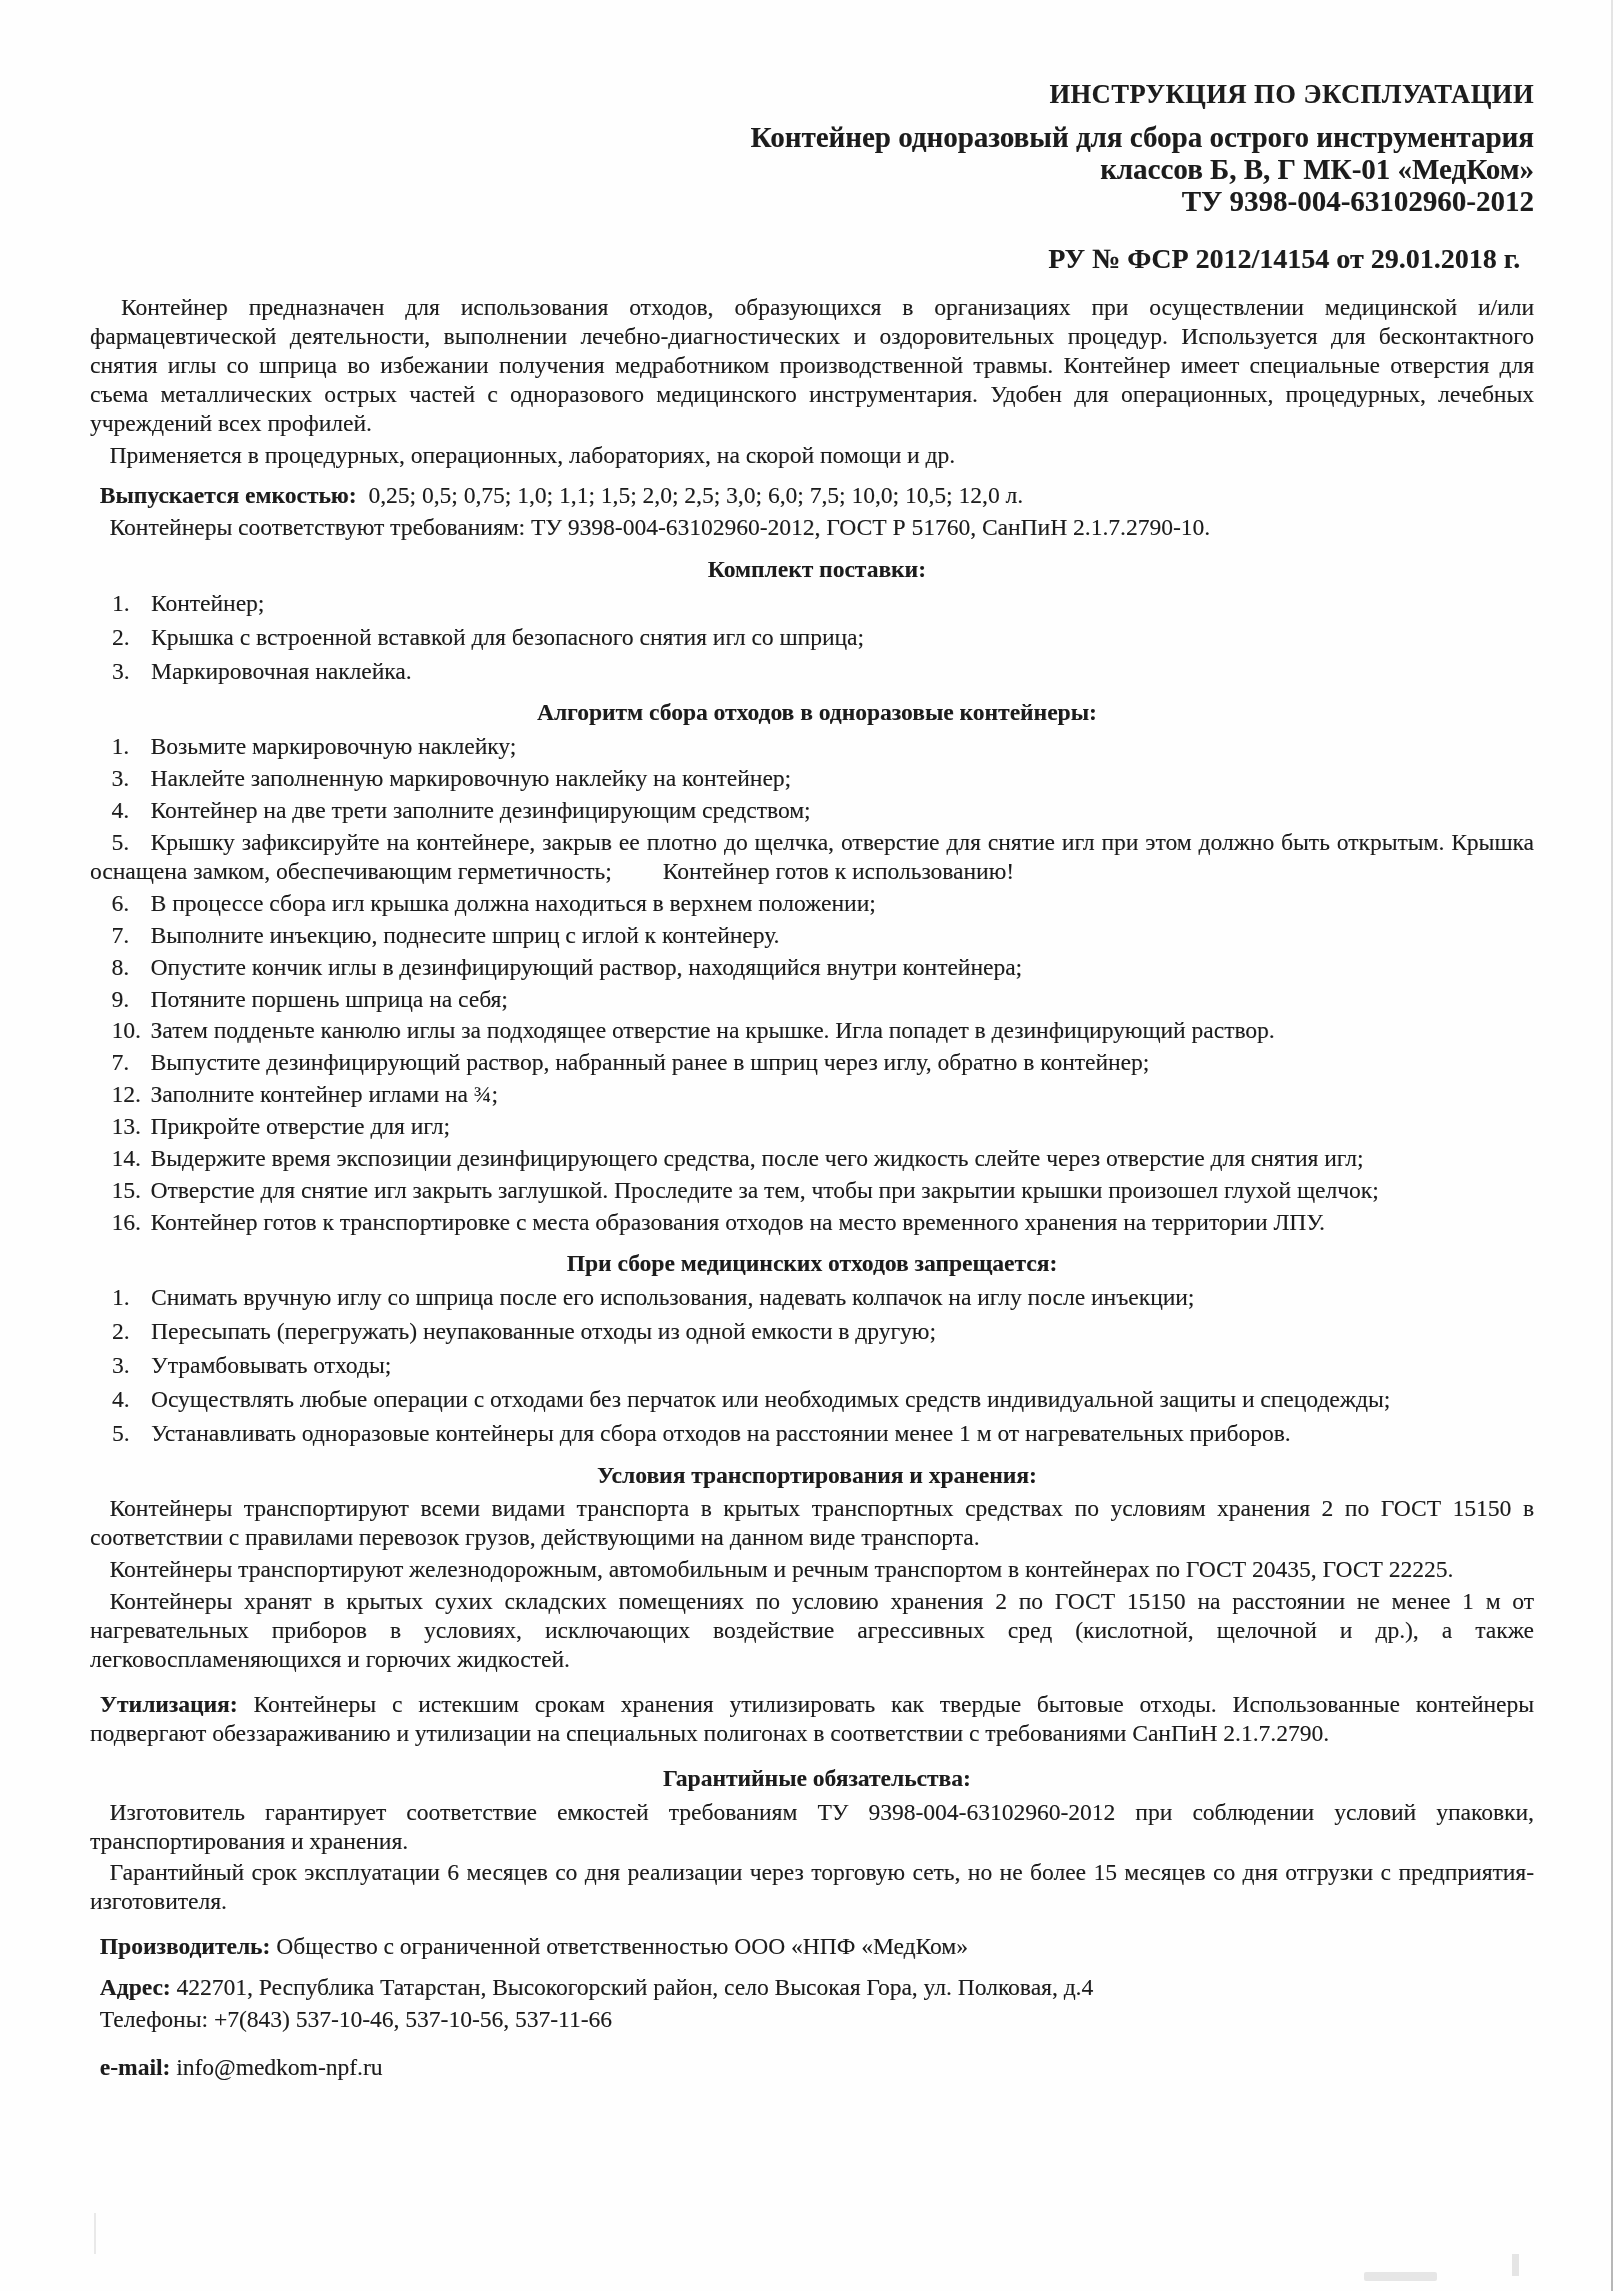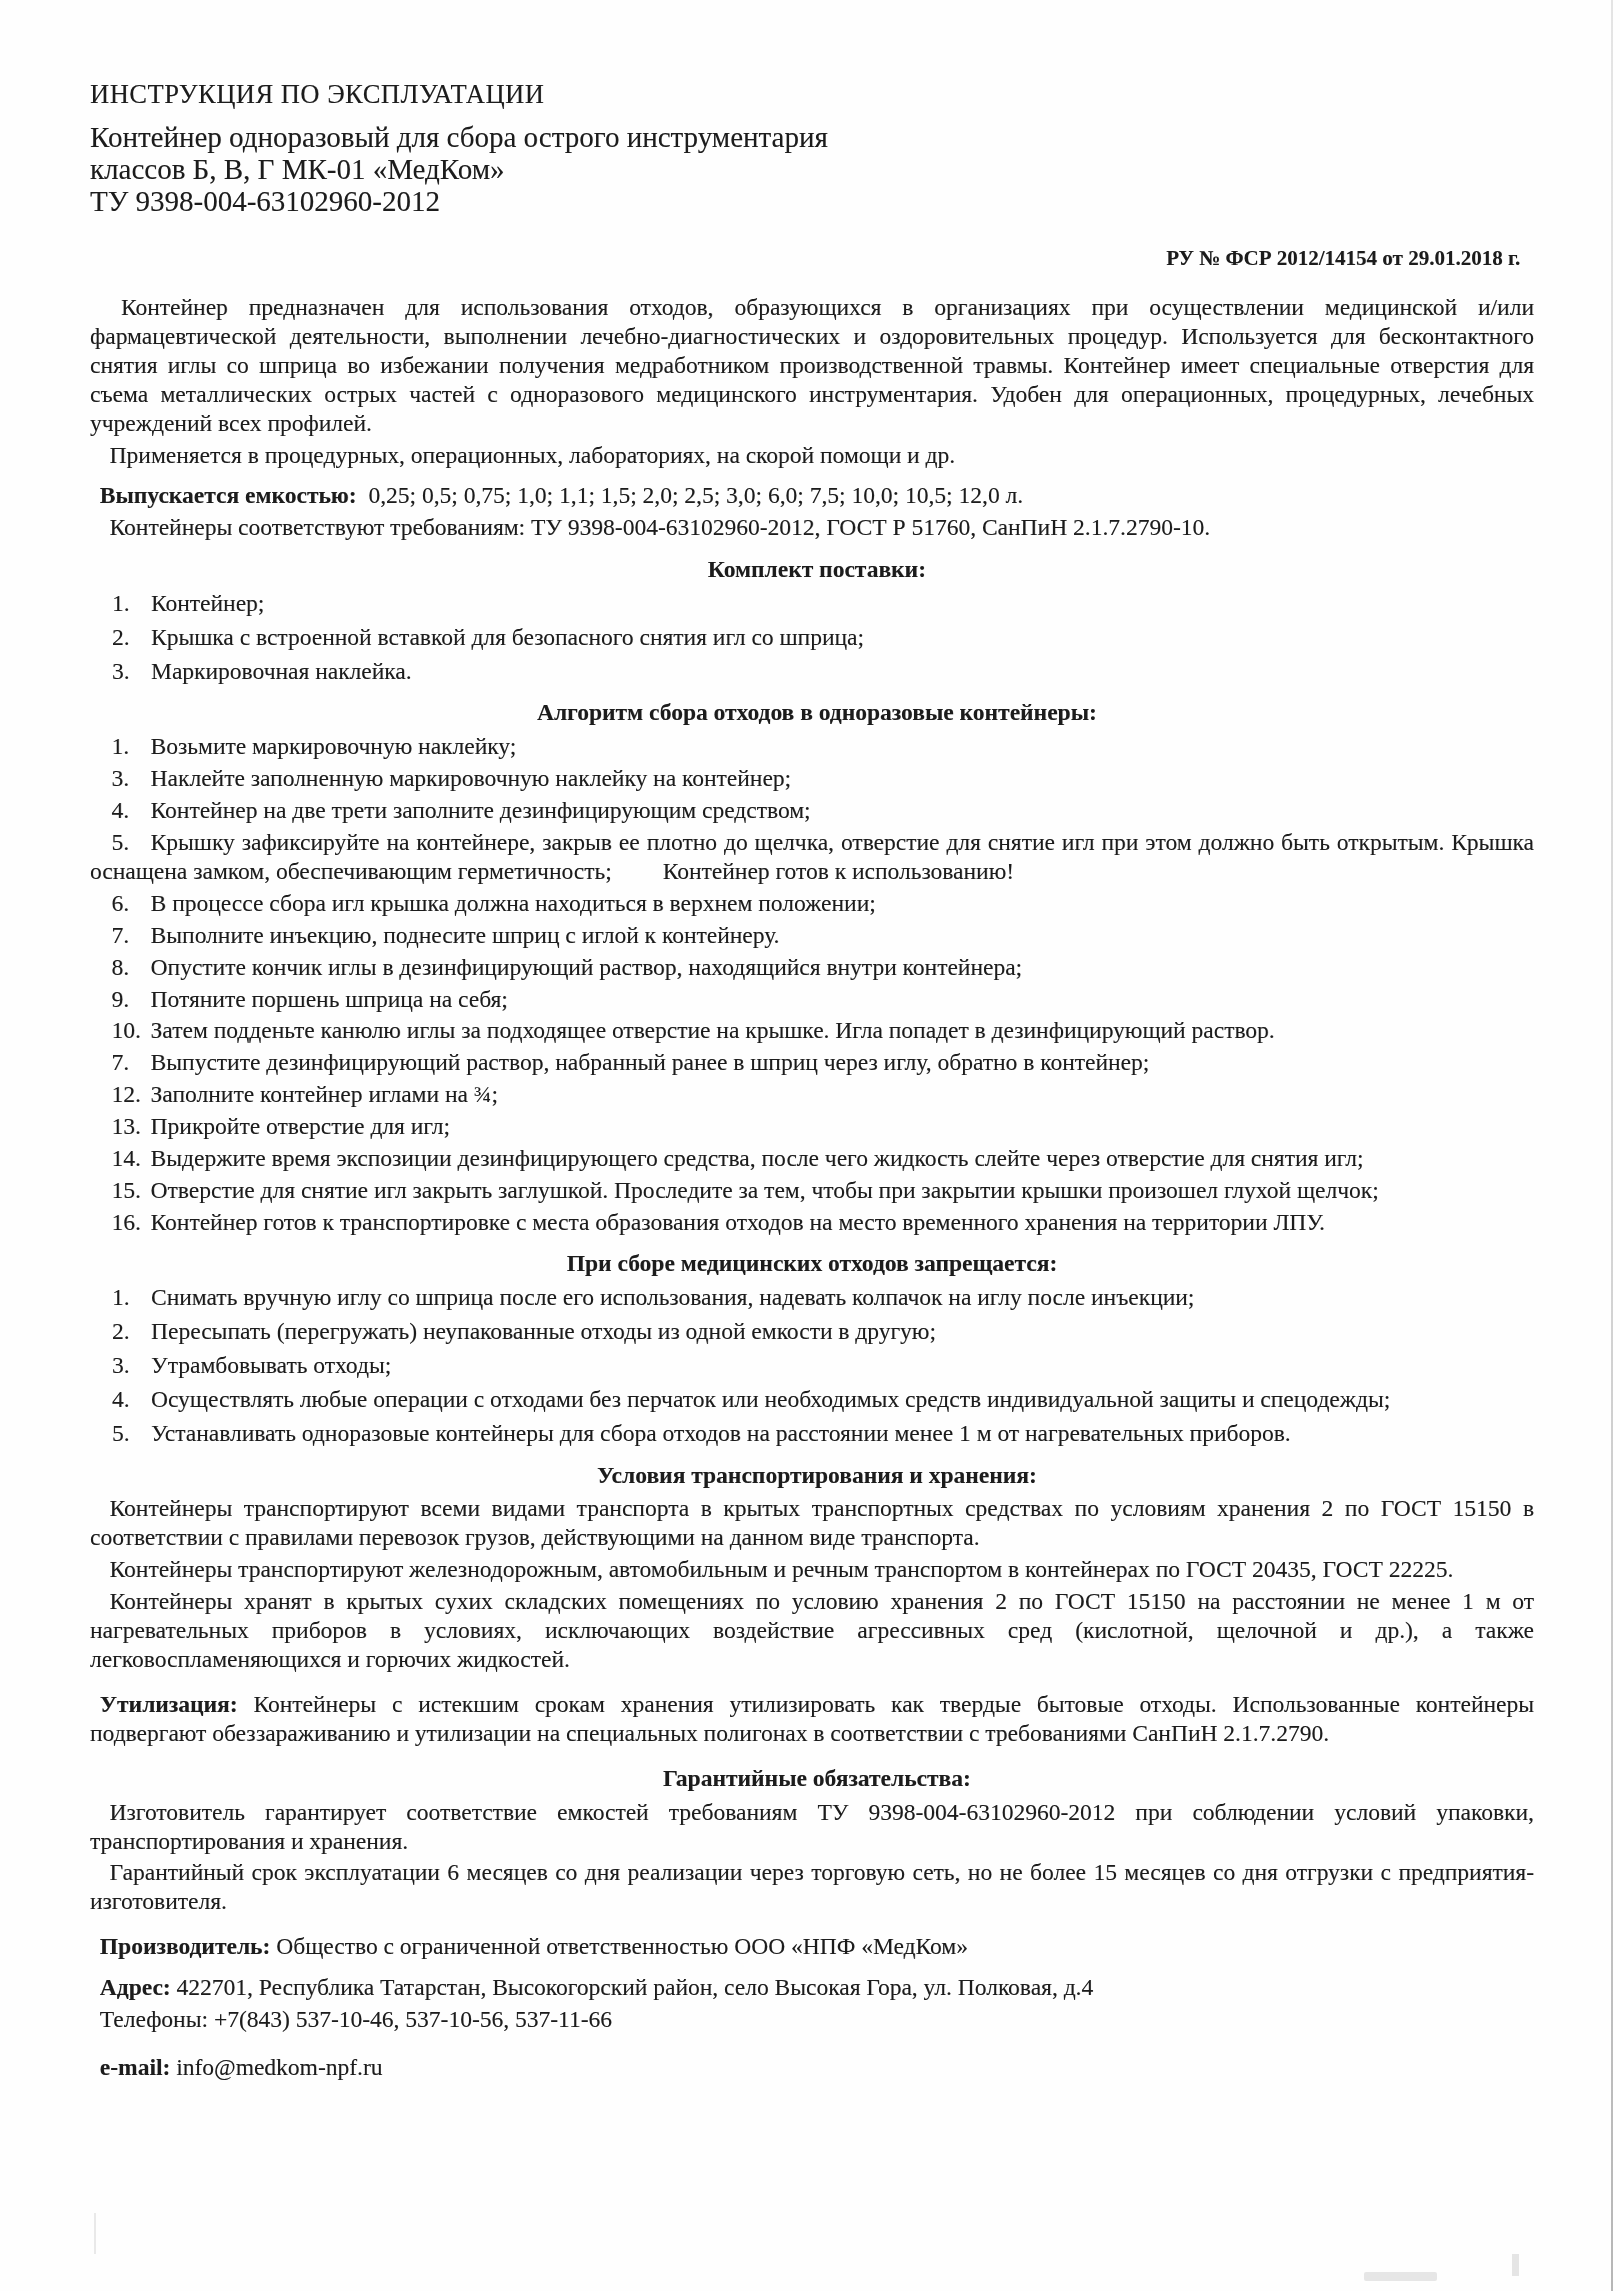--- a/index.html
+++ b/index.html
@@ -9,24 +9,24 @@
     margin:0 auto;
     background:#fefefe;
     box-sizing:border-box;
     padding:78px 86px 0 90px;
     overflow:hidden;
     font-family:"Liberation Serif","DejaVu Serif",serif;
     font-size:23.5px; line-height:29px;
     color:#1c1c1c;
     text-shadow:0.3px 0.3px 0.6px rgba(45,45,45,0.38);
   }
-  .title-block { text-align:left; font-weight:normal; }
+  .title-block { text-align:right; font-weight:bold; }
   .doc-title { font-size:26.5px; line-height:33px; letter-spacing:0.5px; margin-bottom:9.8px; }
   .doc-sub { font-size:29px; line-height:32px; }
-  .reg-line { text-align:right; font-weight:bold; font-size:21px; margin:27.4px 13.7px 19.6px 0; }
+  .reg-line { text-align:right; font-weight:bold; font-size:28px; margin:27.4px 13.7px 19.6px 0; }
   p { margin:2.9px 0; text-align:justify; }
   .ind32 { text-indent:31px; }
   .ind20 { text-indent:19.6px; }
   .ind10 { text-indent:9.8px; }
   .heading { font-weight:bold; margin:12.7px 0 4.9px; text-align:center; }
   .lbl { font-weight:bold; }
   .list { margin:0; }
   .li-flat { text-align:justify; text-indent:21.6px; margin:0 0 2.9px; }
   .li-hang { padding-left:61px; text-indent:-39px; margin:0 0 4.9px; text-align:justify; }
   .num { display:inline-block; width:39px; text-indent:0; }

